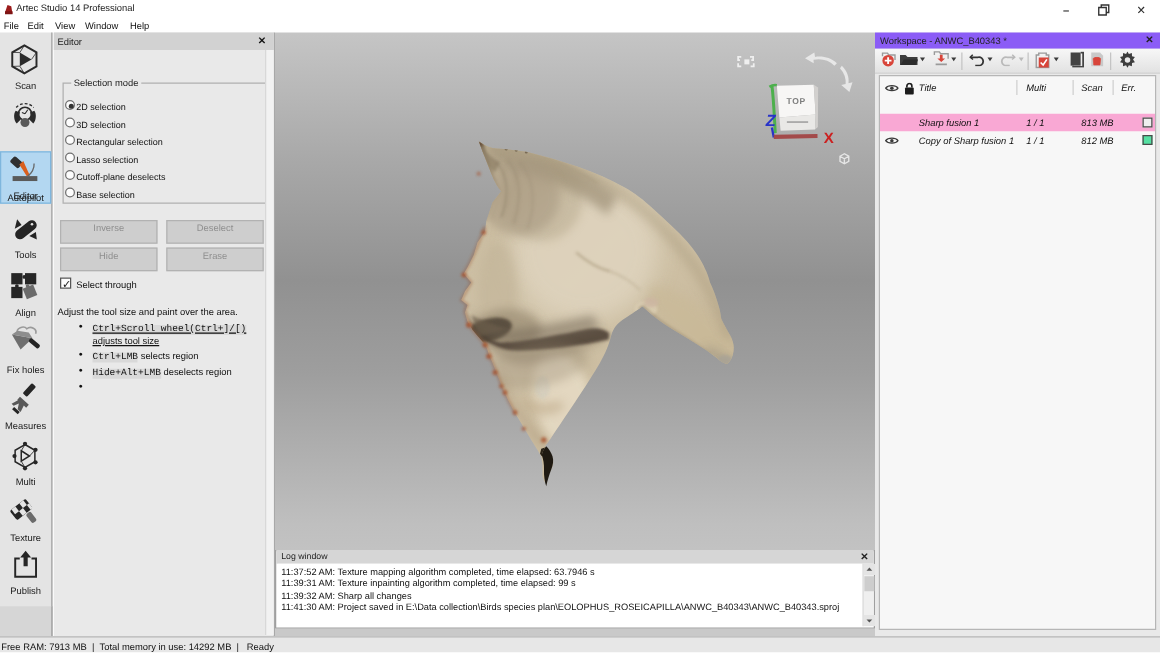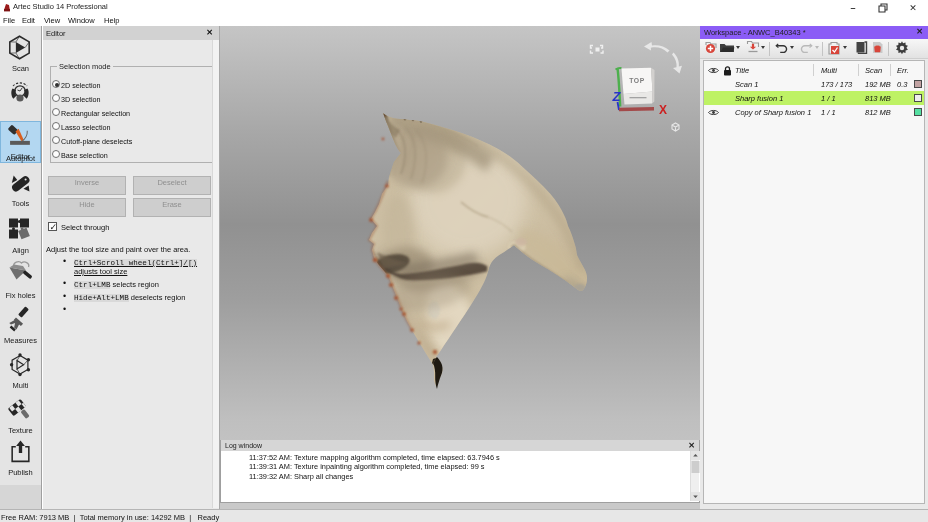--- a/index.html
+++ b/index.html
@@ -47,21 +47,21 @@
 
 
 #viewport { left:220px; top:26px; width:480px; height:414px;
   background:linear-gradient(180deg, #c5c5c5 0%, #a8a8a8 25%, #919191 48%, #9e9e9e 66%, #bfbfbf 95%, #c2c2c2 100%); }
 
 
 #logwin { left:220px; top:440px; width:480px; height:63px; background:#ffffff; border:1px solid #9f9f9f; }
 #logtitle { left:0; top:0; width:478px; height:11px; background:#d6d6d6; font-size:7px; color:#222; }
 #logtitle .t{ position:absolute; left:4px; top:2px;}
 #logtitle .x{ position:absolute; right:4px; top:1px; font-weight:bold; font-size:8px;}
-#logbody { left:1px; top:11px; width:468px; height:50px; background:#fff; font-size:7.4px; color:#111; line-height:9.4px; padding:2px 0 0 3px; white-space:nowrap; overflow:hidden;margin-left:24px;}
+#logbody { left:1px; top:11px; width:468px; height:50px; background:#fff; font-size:7.4px; color:#111; line-height:9.4px; padding:2px 0 0 3px; white-space:nowrap; overflow:hidden;}
 #logscroll { left:469px; top:11px; width:9px; height:50px; background:#efefef; border-left:1px solid #dcdcdc; }
 #loggap { left:220px; top:503px; width:480px; height:6px; background:#c9c9c9; }
 
 
 #workspace { left:700px; top:26px; width:228px; height:483px; background:#e9e9e9; }
 #ws-title { left:0; top:0; width:228px; height:13px; background:#8b5cf6; font-size:7.5px; color:#222;}
 #ws-title .t { position:absolute; left:4px; top:2px; }
 #ws-title .x { position:absolute; right:5px; top:1px; font-weight:bold; font-size:8px;}
 #ws-toolbar { left:0; top:13px; width:228px; height:20px; background:linear-gradient(#f7f7f7,#e2e2e2); border-bottom:1px solid #cfcfcf;}
 #ws-table { left:3px; top:36px; width:222px; height:444px; background:#f7f7f7; border:1px solid #b6b6b6; font-size:7.5px; color:#111;}
@@ -381,20 +381,21 @@
 
   <div id="logwin" class="abs"></div>
   <div id="logtitle" class="abs" style="left:221px;top:440px;">
       <span class="t">Log window</span>
       <span class="x">✕</span>
     </div>
   <div id="logbody" class="abs" style="left:222px;top:451px;">
     <div>11:37:52 AM: Texture mapping algorithm completed, time elapsed: 63.7946 s</div>
     <div>11:39:31 AM: Texture inpainting algorithm completed, time elapsed: 99 s</div>
     <div>11:39:32 AM: Sharp all changes</div>
+    <div>11:41:30 AM: Project saved in E:\Data collection\Birds species plan\EOLOPHUS_ROSEICAPILLA\ANWC_B40343\ANWC_B40343.sproj</div>
   </div>
   <div id="logscroll" class="abs" style="left:690px;top:451px;">
     <svg width="9" height="50" viewBox="0 0 9 50" style="position:absolute;left:0;top:0">
       <rect x="0" y="0" width="9" height="9" fill="#e4e4e4"></rect>
       <path d="M2.2 5.5 L4.5 3 L6.8 5.5 Z" fill="#555"></path>
       <rect x="0" y="41" width="9" height="9" fill="#e4e4e4"></rect>
       <path d="M2.2 44.5 L4.5 47 L6.8 44.5 Z" fill="#555"></path>
       <rect x="0.5" y="10" width="8" height="12" fill="#cdcdcd"></rect>
     </svg>
   </div>
@@ -465,28 +466,21 @@
           <path d="M2.5 4 V2.8 A 2 2 0 0 1 6.5 2.8 V4" fill="none" stroke="#1c1c1c" stroke-width="1.3"></path>
         </svg>
       <span class="c1">Title</span>
         <span class="c2">Multi</span>
         <span class="c3">Scan</span>
         <span class="c4">Err.</span>
       <div class="abs" style="left:109px;top:1px;width:1px;height:12px;background:#d0d0d0;"></div>
       <div class="abs" style="left:154px;top:1px;width:1px;height:12px;background:#d0d0d0;"></div>
       <div class="abs" style="left:186px;top:1px;width:1px;height:12px;background:#d0d0d0;"></div>
     </div>
-    <div class="wrow" style="top:16px;">
-      <span class="c1">Scan 1</span>
-        <span class="c2">173 / 173</span>
-        <span class="c3">192 MB</span>
-        <span class="c4">0.3</span>
-      <span class="sq" style="background:#c2a3a3;"></span>
-    </div>
-    <div class="wrow" style="top:30px;background:#bef264;">
+    <div class="wrow" style="top:30px;background:#f9a8d4;">
       <span class="c1">Sharp fusion 1</span>
         <span class="c2">1 / 1</span>
         <span class="c3">813 MB</span>
       <span class="sq" style="background:#efefef;"></span>
     </div>
     <div class="wrow" style="top:44px;">
       <svg class="abs" style="left:4px;top:4px" width="11" height="7" viewBox="0 0 11 7">
           <path d="M0.5 3.5 C2.5 0.8 8.5 0.8 10.5 3.5 C8.5 6.2 2.5 6.2 0.5 3.5 Z" fill="none" stroke="#3a3a3a" stroke-width="1"></path>
           <circle cx="5.5" cy="3.5" r="1.4" fill="#3a3a3a"></circle>
         </svg>

